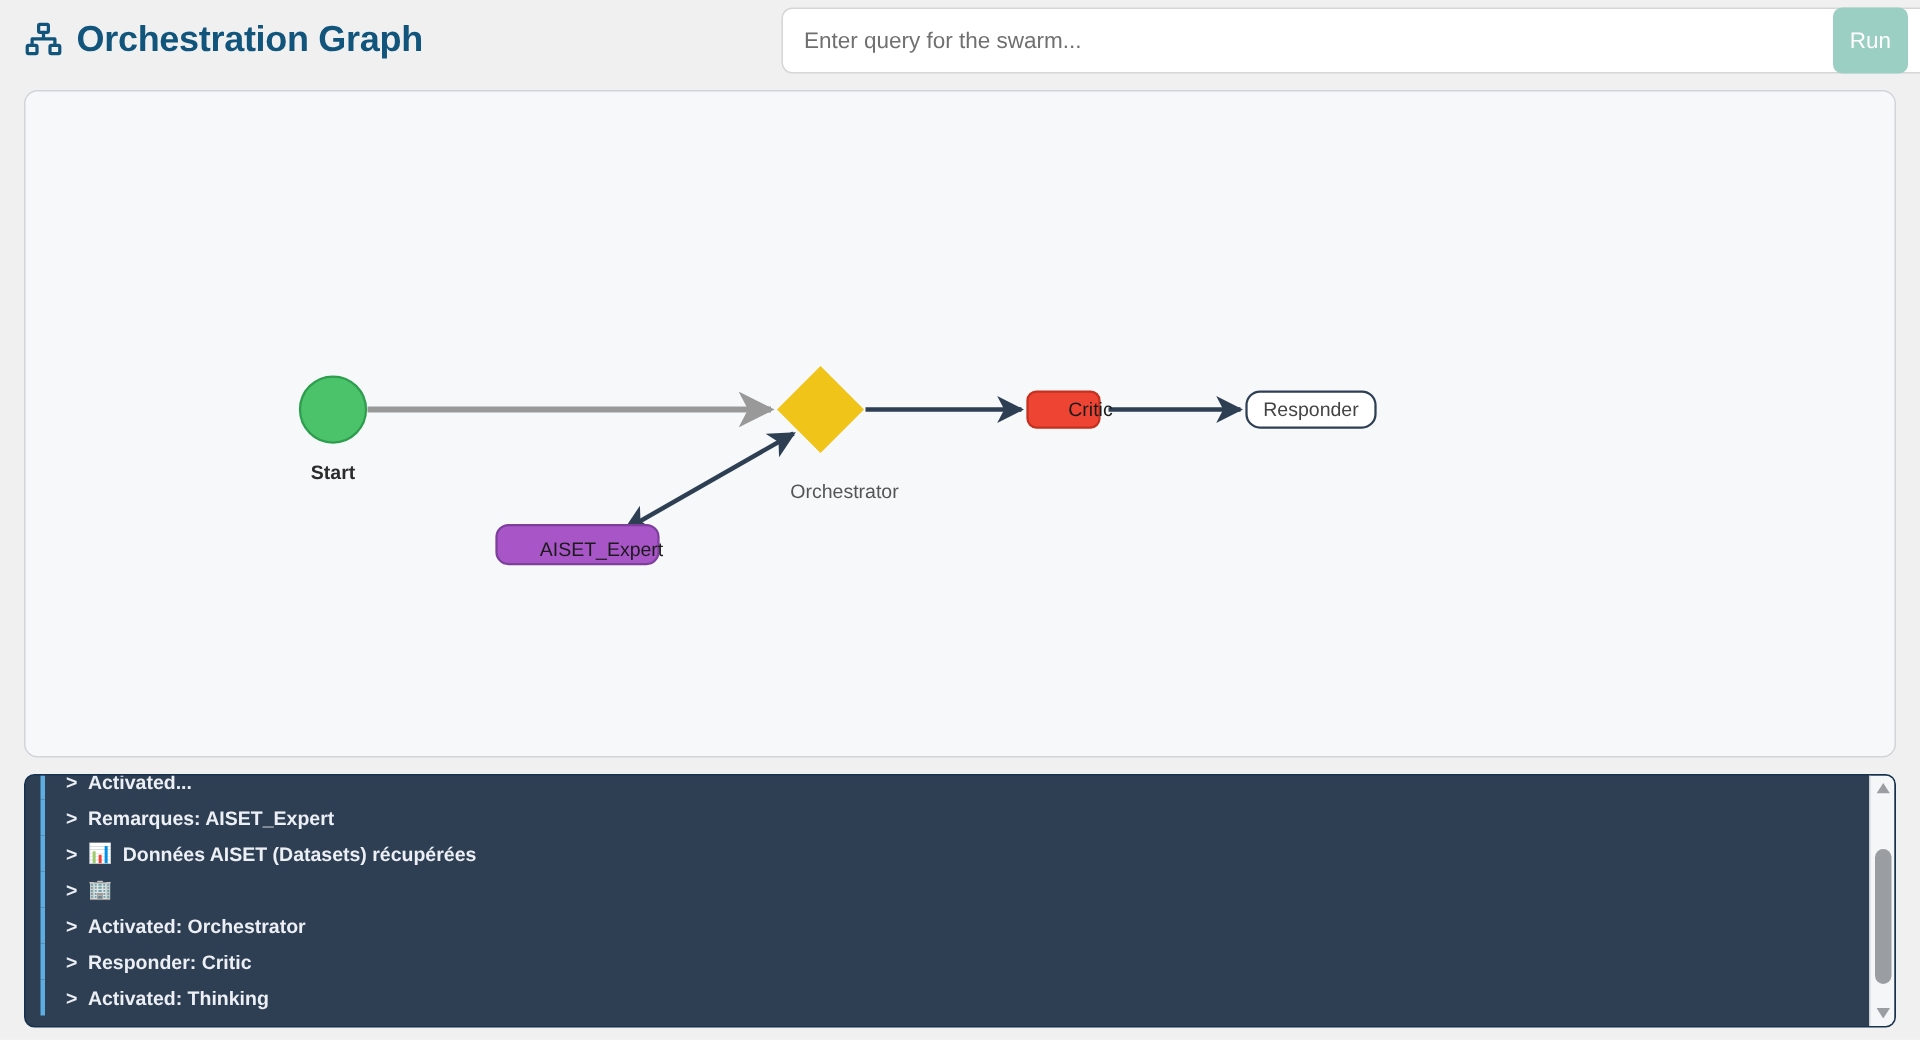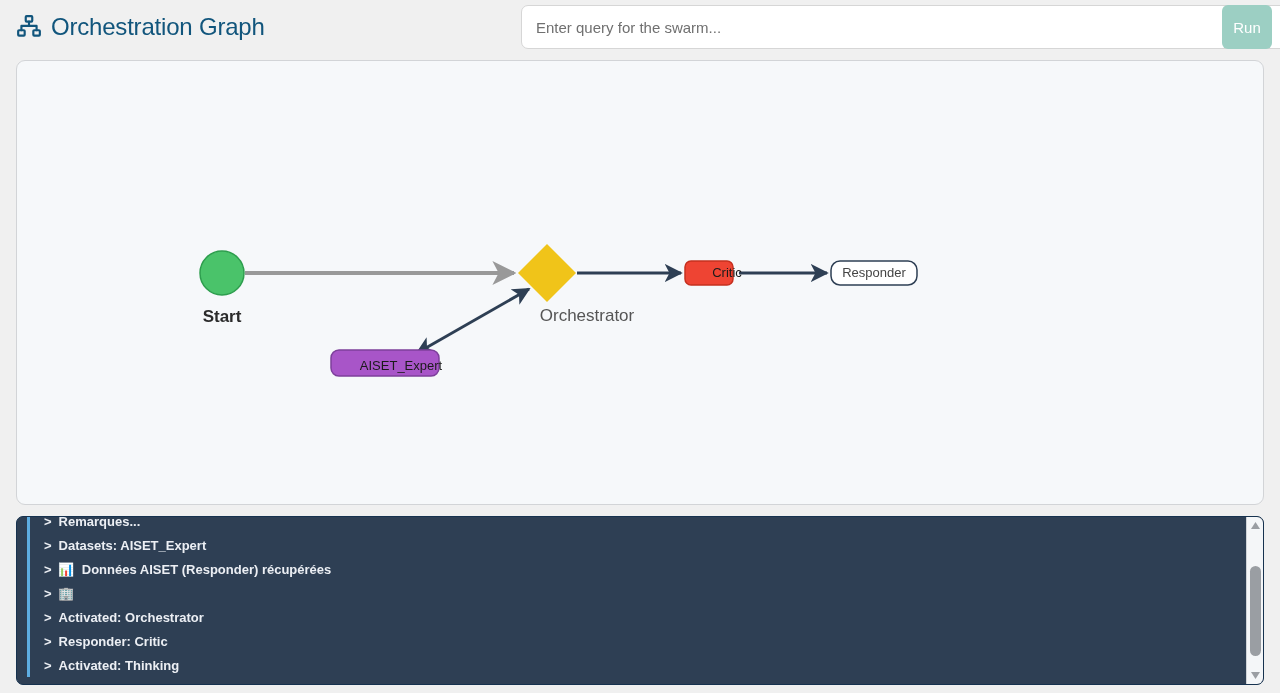--- a/index.html
+++ b/index.html
@@ -18,20 +18,21 @@
     width: 1280px; height: 54px;
     background: #f0f0f0;
     display: flex;
     align-items: center;
   }
   #title-block {
     display: flex;
     align-items: center;
     gap: 9px;
     margin-left: 16px;
+    font-weight: bold;
   }
   #sitemap-icon { width: 26px; height: 26px; display: block; flex: none; }
   #page-title {
     font-size: 24px;
     color: #11557c;
     letter-spacing: -0.2px;
     white-space: nowrap;
   }
   #search-wrap {
     position: absolute;
@@ -71,21 +72,21 @@
     width: 1248px; height: 445px;
     background: #f6f8fa;
     border: 1px solid #d2d4d7;
     border-radius: 9px;
     overflow: hidden;
   }
   #graph-svg { position: absolute; left: 0; top: 0; width: 1248px; height: 445px; }
 
   .node-label-outside {
     position: absolute;
-    font-size: 17px;
+    font-size: 13px;
     color: #2b2b2b;
     white-space: nowrap;
     transform: translateX(-50%);
   }
   #start-label { font-weight: bold; }
   #orchestrator-label { color: #555; }
 
   
   #log-panel {
     position: absolute;
@@ -203,37 +204,37 @@
     </g>
 
     <g>
       <rect x="814" y="200" width="86" height="24" rx="9" ry="9" fill="#ffffff" stroke="#2e3f54" stroke-width="1.5"></rect>
       <text x="857" y="213" text-anchor="middle" dominant-baseline="middle" font-family="Liberation Sans, sans-serif" font-size="13" fill="#444">Responder</text>
     </g>
   </svg>
 
   <div id="start-label" class="node-label-outside" style="left:205px; top:246px;">Start</div>
 
-  <div id="orchestrator-label" class="node-label-outside" style="left:546px; top:245px;margin-left:24px;">Orchestrator</div>
+  <div id="orchestrator-label" class="node-label-outside" style="left:546px; top:259px;">Orchestrator</div>
 </div>
 
 <div id="log-panel">
   <div id="log-scroll">
     <div class="log-line" style="margin-top:-8px;">
       <span class="chev">&gt;</span>
-      <span>Remarques...</span>
-    </div>
-    <div class="log-line">
-      <span class="chev">&gt;</span>
-      <span>Datasets: AISET_Expert</span>
+      <span>Activated...</span>
+    </div>
+    <div class="log-line">
+      <span class="chev">&gt;</span>
+      <span>Remarques: AISET_Expert</span>
     </div>
     <div class="log-line">
       <span class="chev">&gt;</span>
       <span class="emoji">📊</span>
-      <span>Données AISET (Responder) récupérées</span>
+      <span>Données AISET (Datasets) récupérées</span>
     </div>
     <div class="log-line">
       <span class="chev">&gt;</span>
       <span class="emoji">🏢</span>
     </div>
     <div class="log-line">
       <span class="chev">&gt;</span>
       <span>Activated: Orchestrator</span>
     </div>
     <div class="log-line">

